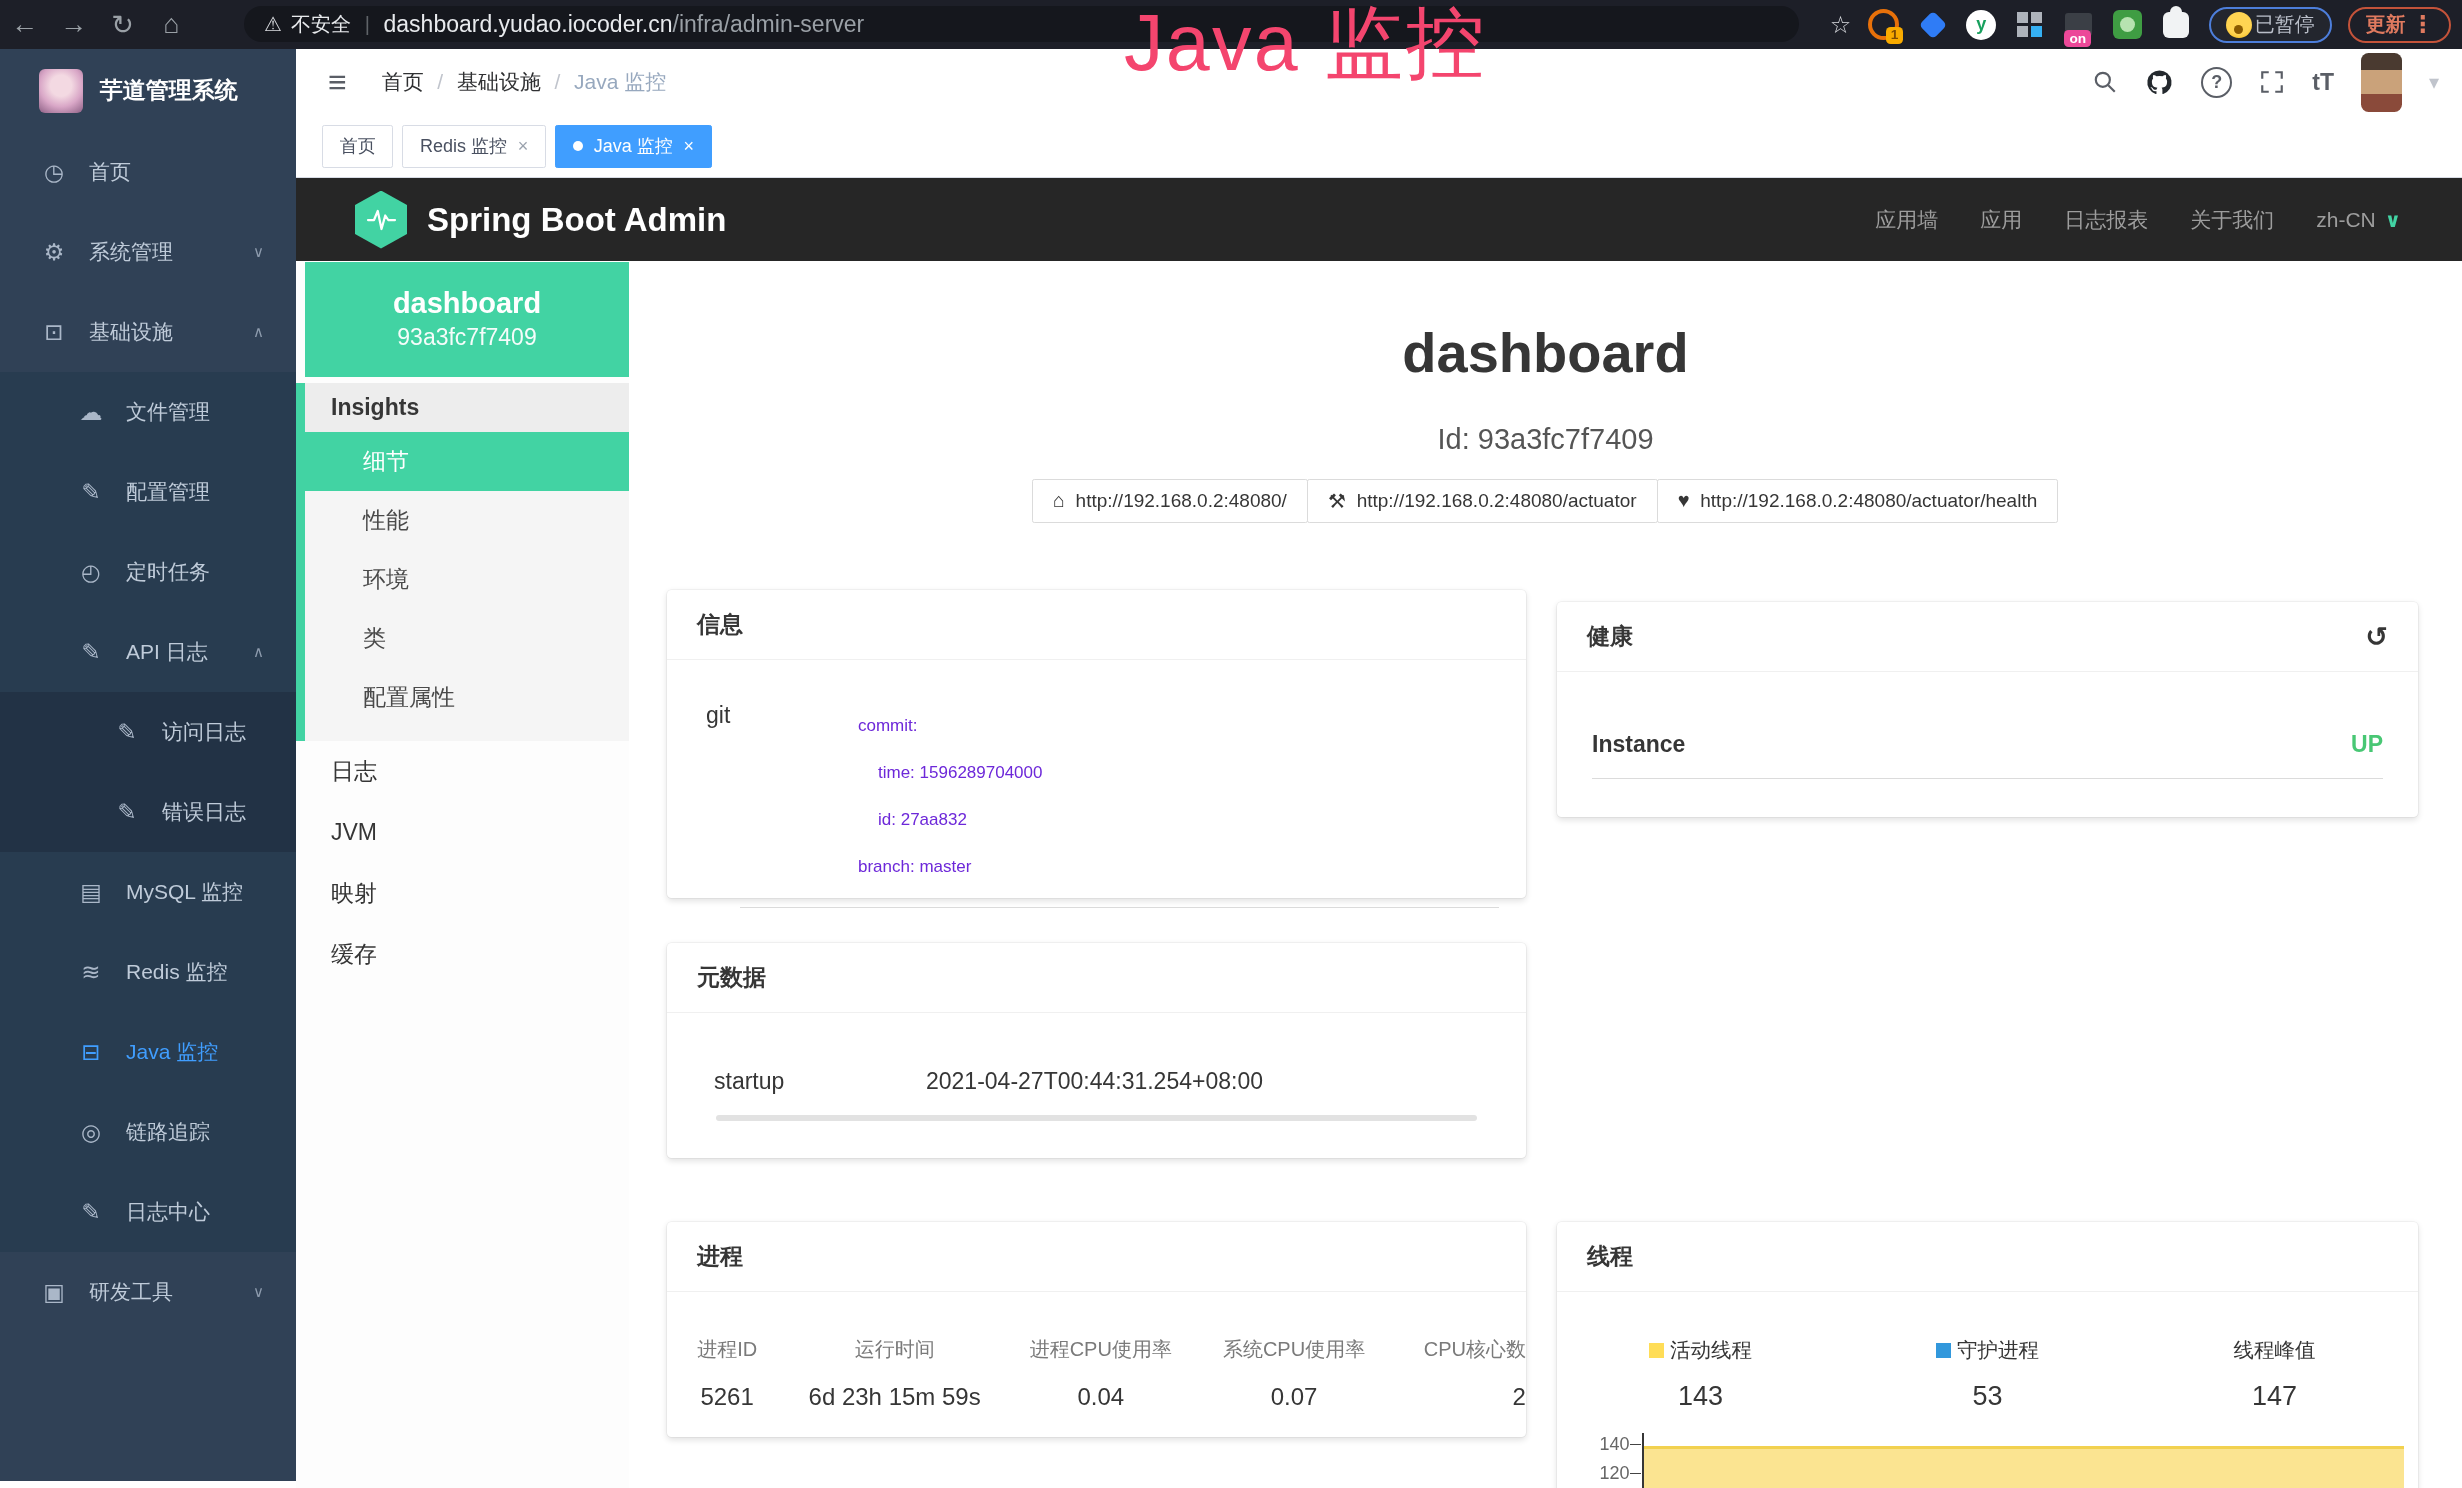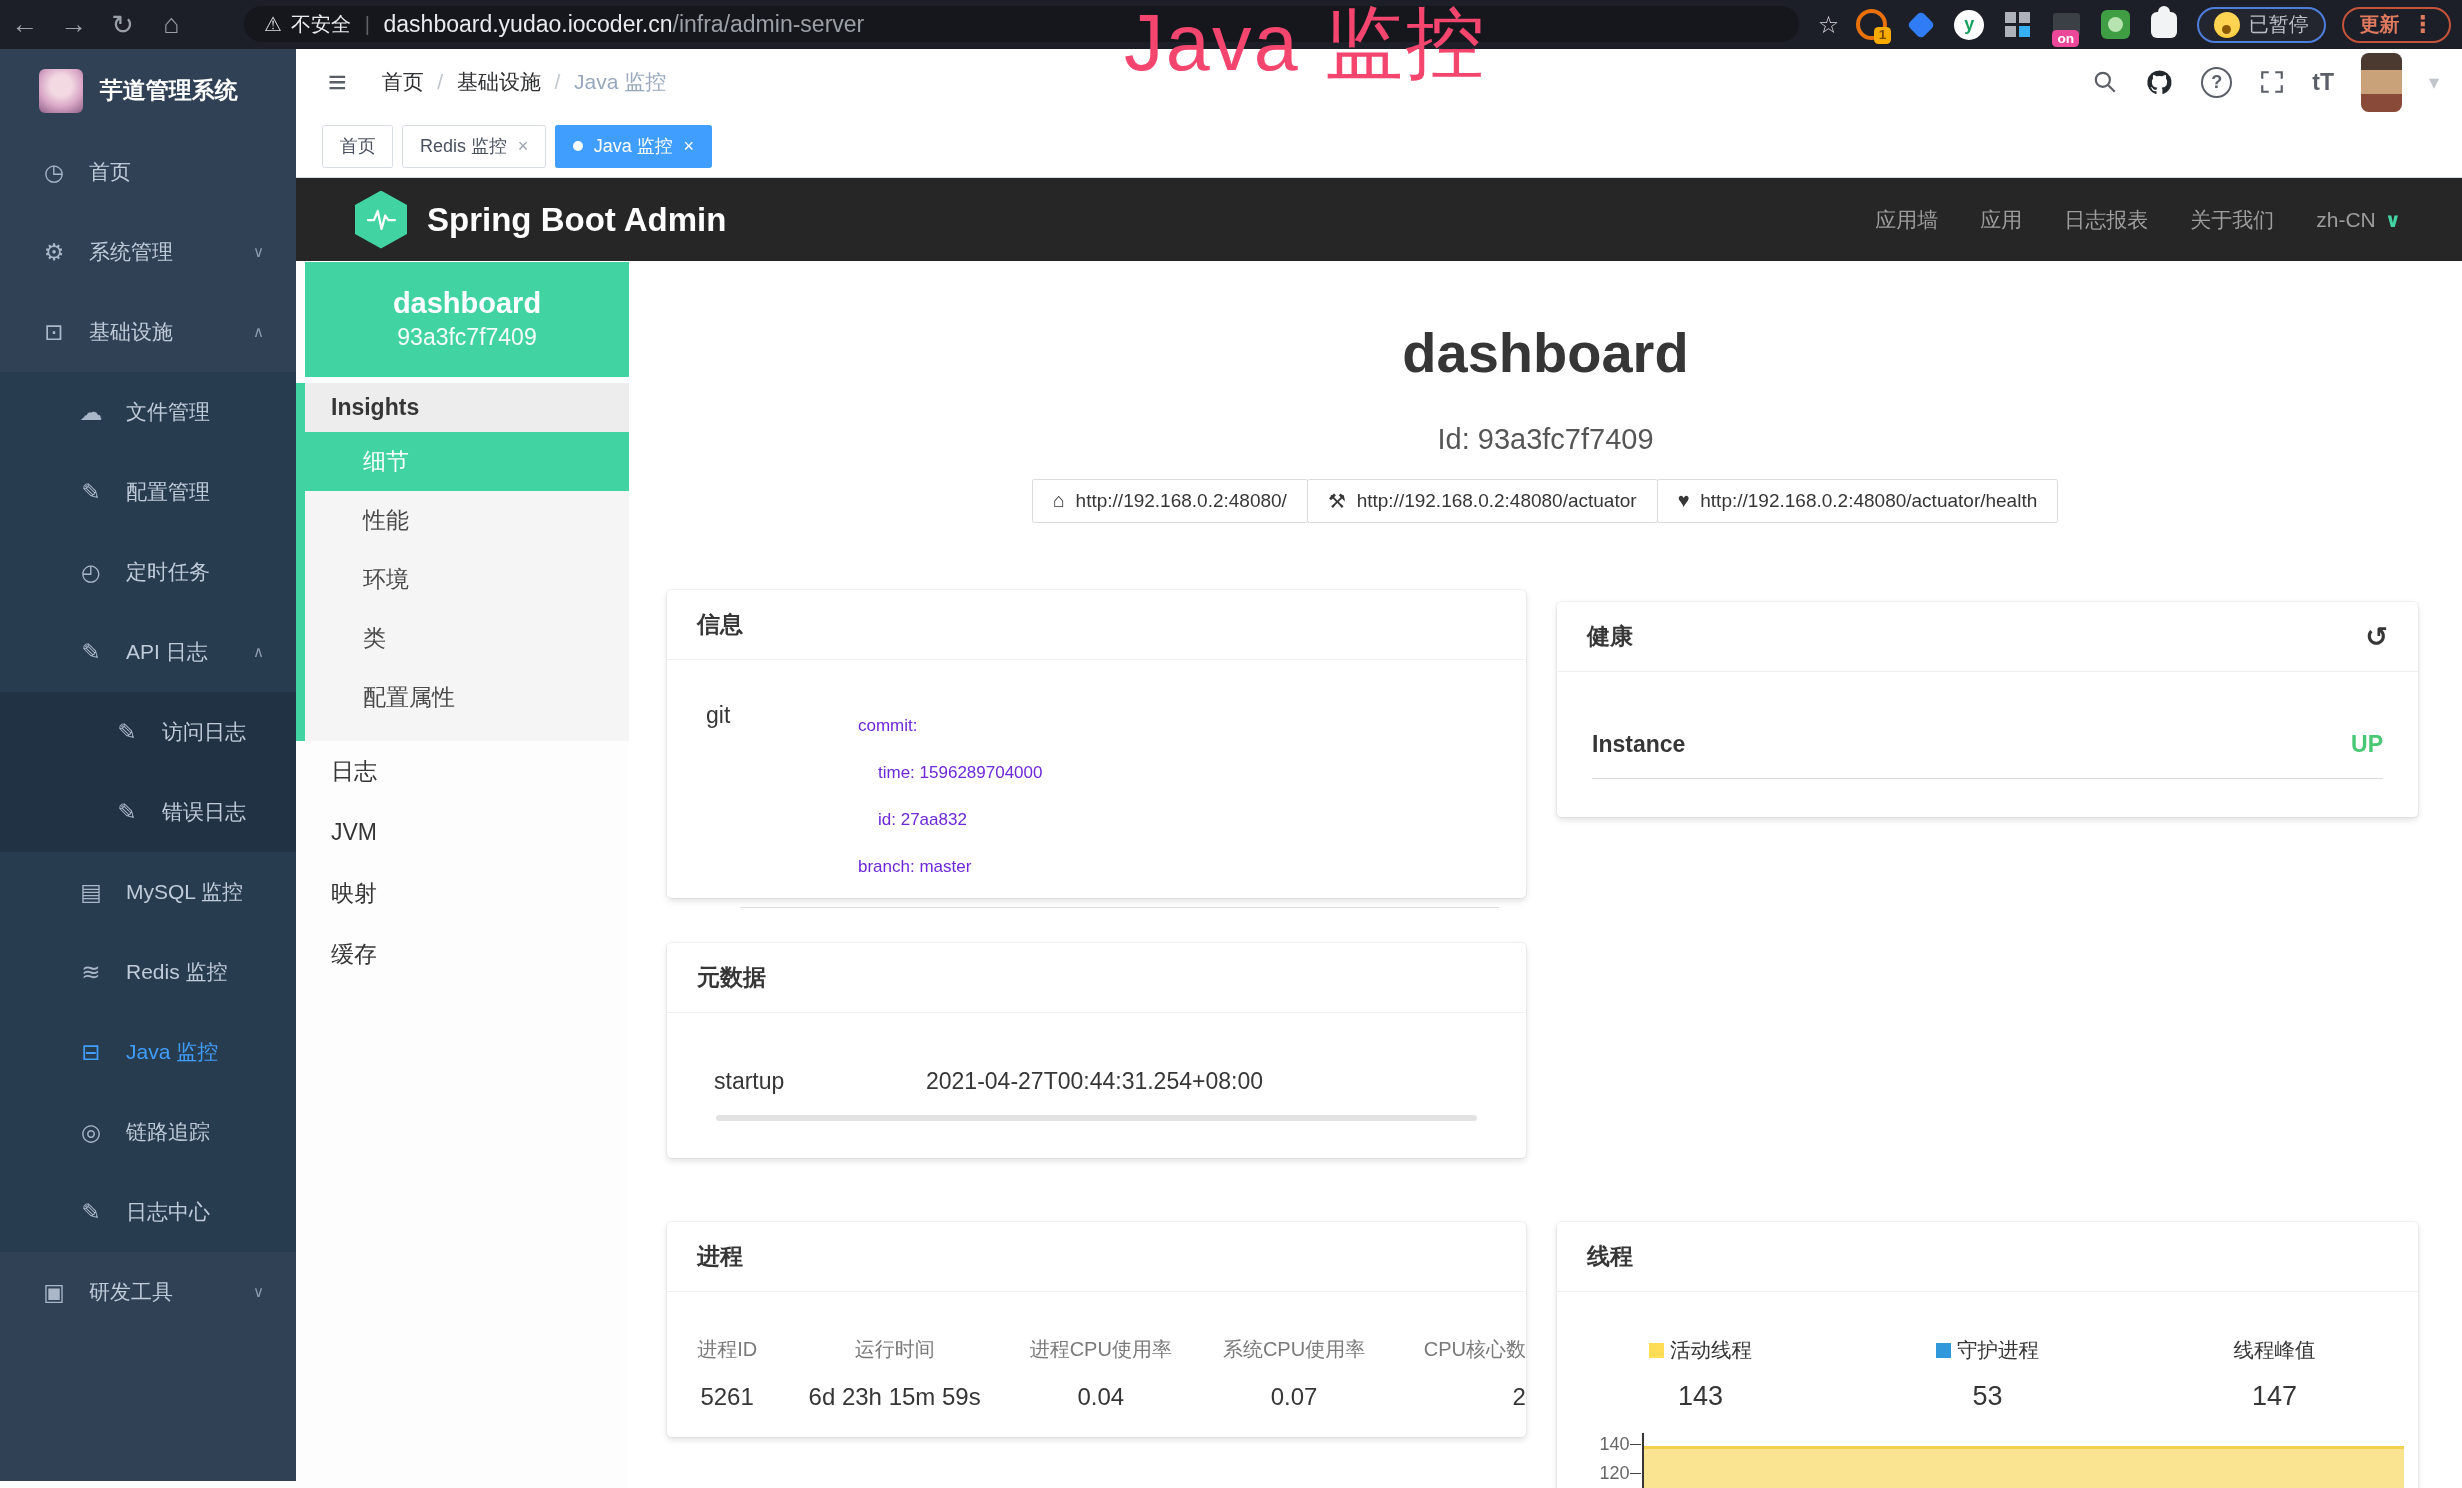--- a/index.html
+++ b/index.html
@@ -33,21 +33,21 @@
     linear-gradient(#aeb3bb,#aeb3bb) 0 14.4px/11.4px 11.4px no-repeat,
     linear-gradient(#35b0f3,#35b0f3) 14.4px 14.4px/11.4px 11.4px no-repeat;}
   .ext-on{width:27px;height:23px;background:#3b3f46;border-radius:3px;}
   .ext-onbadge{position:absolute;left:1.5px;bottom:-6px;background:#ec4899;color:#fff;font-size:13.7px;
     border-radius:4.6px;padding:0.8px 5.3px;font-weight:bold;}
   .ext-leaf{width:29px;height:29px;background:#3f9d43;border-radius:6px;position:relative;}
   .ext-leaf::after{content:"";position:absolute;left:6.8px;top:6.8px;width:15px;height:15px;border-radius:50%;
     background:#b7e3b0;}
   .ext-puzzle{width:26px;height:26px;background:#f1f3f4;border-radius:6px;position:relative;}
   .ext-puzzle::after{content:"";position:absolute;left:6.8px;top:-6px;width:12px;height:12px;border-radius:50%;background:#f1f3f4;}
-  .pill{display:flex;align-items:center;gap:9px;height:36px;border-radius:20px;padding:0 15px;box-sizing:border-box;}
+  .pill{display:flex;align-items:center;gap:3px;height:36px;border-radius:20px;padding:0 15px;box-sizing:border-box;}
   .pill-paused{border:2.3px solid #4d7edb;background:#23262e;}
   .emoji{width:26px;height:26px;border-radius:50%;background:radial-gradient(circle at 50% 40%,#ffd452 60%,#f4b400);position:relative;}
   .emoji::after{content:"";position:absolute;left:8.3px;top:13.7px;width:9px;height:9px;border-radius:50%;background:#8a5a00;}
   .pill-paused .ptxt{color:#b9bec8;font-size:20px;}
   .pill-update{border:2.3px solid #c4533a;}
   .pill-update .ptxt{color:#e07a5f;font-size:20px;font-weight:bold;}
   .dots{color:#e07a5f;font-size:23px;font-weight:bold;margin-left:3px;}
 
   
   .sidebar{position:absolute;left:0;top:49px;width:296px;bottom:8px;background:#304156;z-index:3;}

